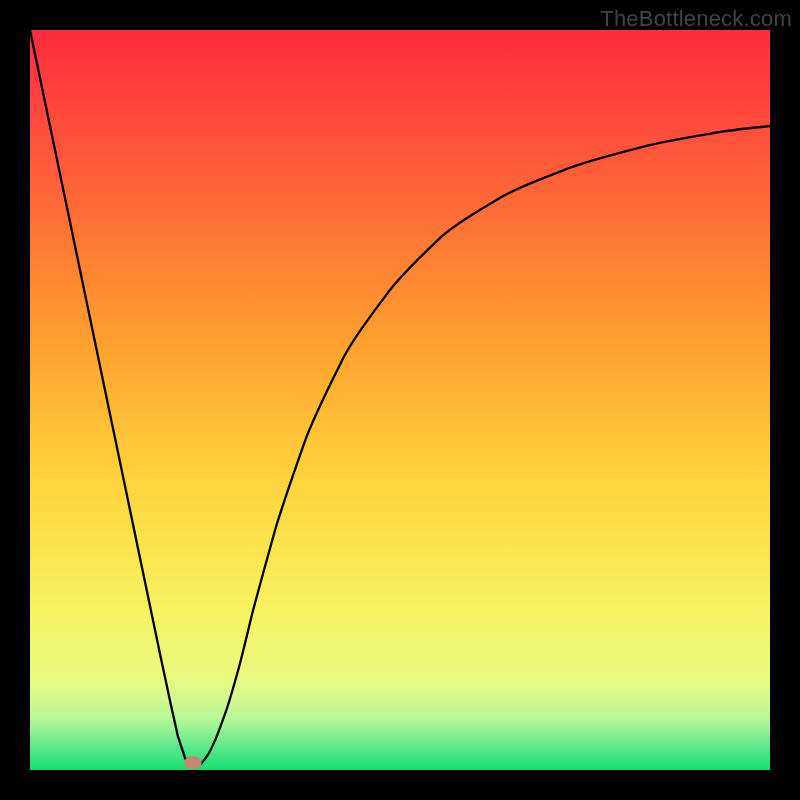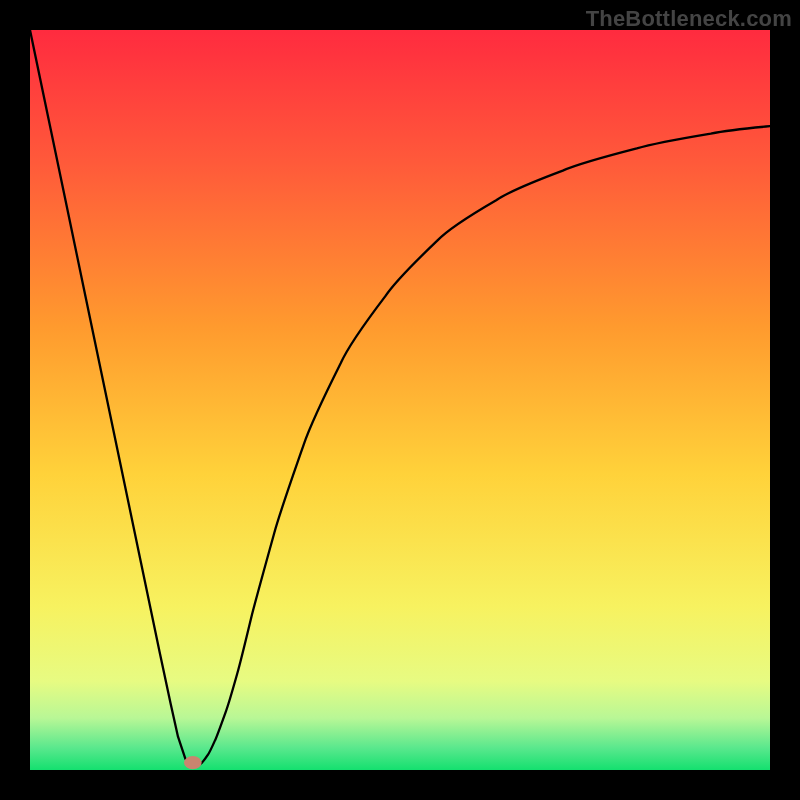--- a/index.html
+++ b/index.html
@@ -25,21 +25,21 @@
     top: 0;
     width: 740px;
     height: 740px;
   }
   .watermark {
     position: absolute;
     top: 6px;
     right: 8px;
     color: #444;
     font-size: 22px;
-    font-weight: 700;
+    font-weight: 400;
     letter-spacing: 0.2px;
     user-select: none;
   }
 </style>
 </head>
 <body>
 
 <div class="frame">
   <svg class="plot" viewBox="0 0 740 740" preserveAspectRatio="none">
     <defs>

